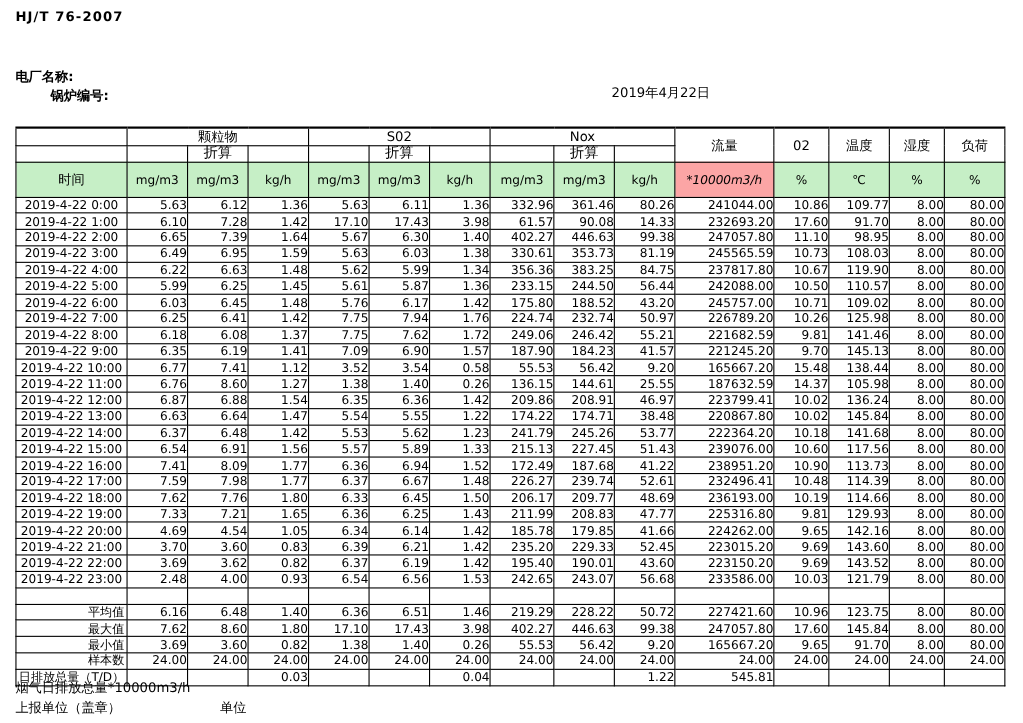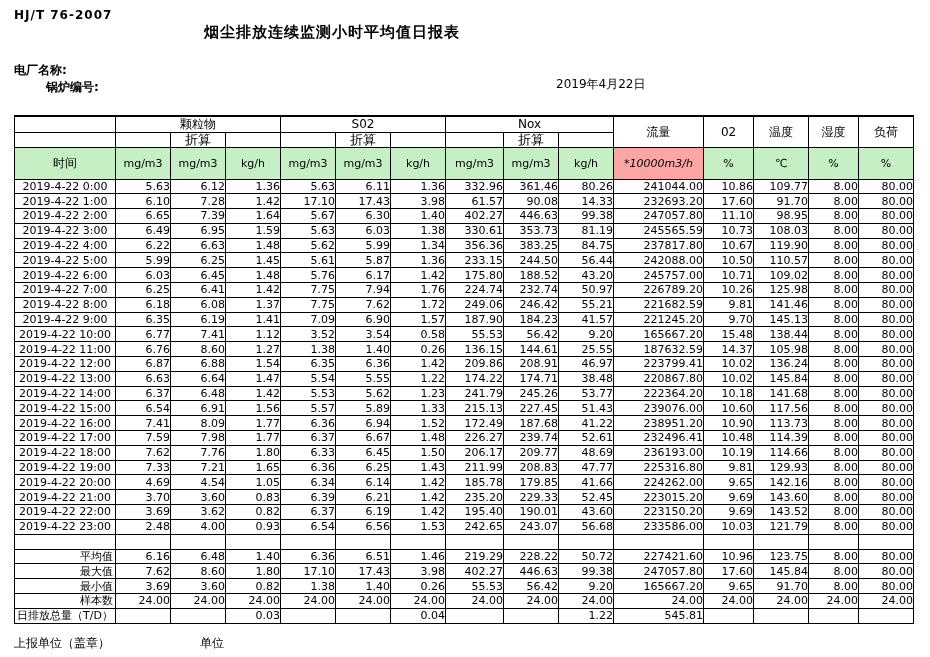--- a/index.html
+++ b/index.html
@@ -36,21 +36,20 @@
   .c-label .lbl{display:block;margin-left:-34px;text-align:right;white-space:nowrap;padding-right:2px;}
   .foot-1{position:absolute;left:14px;top:617px;font-size:12px;}
   .foot-2{position:absolute;left:14px;top:635px;font-size:12px;}
   .foot-3{position:absolute;left:200px;top:635px;font-size:12px;font-family:Liberation Serif, serif;}
 </style>
 </head>
 <body>
 
 <div class="page">
   <div class="std-code">HJ/T 76-2007</div>
-  <div class="title">烟尘排放连续监测小时平均值日报表</div>
   <div class="plant-label">电厂名称:</div>
   <div class="boiler-label">锅炉编号:</div>
   <div class="report-date">2019年4月22日</div>
 
   <table class="report">
     <colgroup>
       <col style="width:101px">
       <col style="width:55px">
         <col style="width:55px">
         <col style="width:55px">
@@ -627,15 +626,16 @@
           <td class="c-num">1.22</td>
           <td class="c-num">545.81</td>
           <td class="c-num"></td>
           <td class="c-num"></td>
           <td class="c-num"></td>
           <td class="c-num"></td>
         </tr>
       </tbody>
   </table>
 
+  <div class="foot-1">烟气日排放总量*10000m3/h</div>
   <div class="foot-2">上报单位（盖章）</div>
   <div class="foot-3">单位</div>
 </div>
 
 </body></html>

